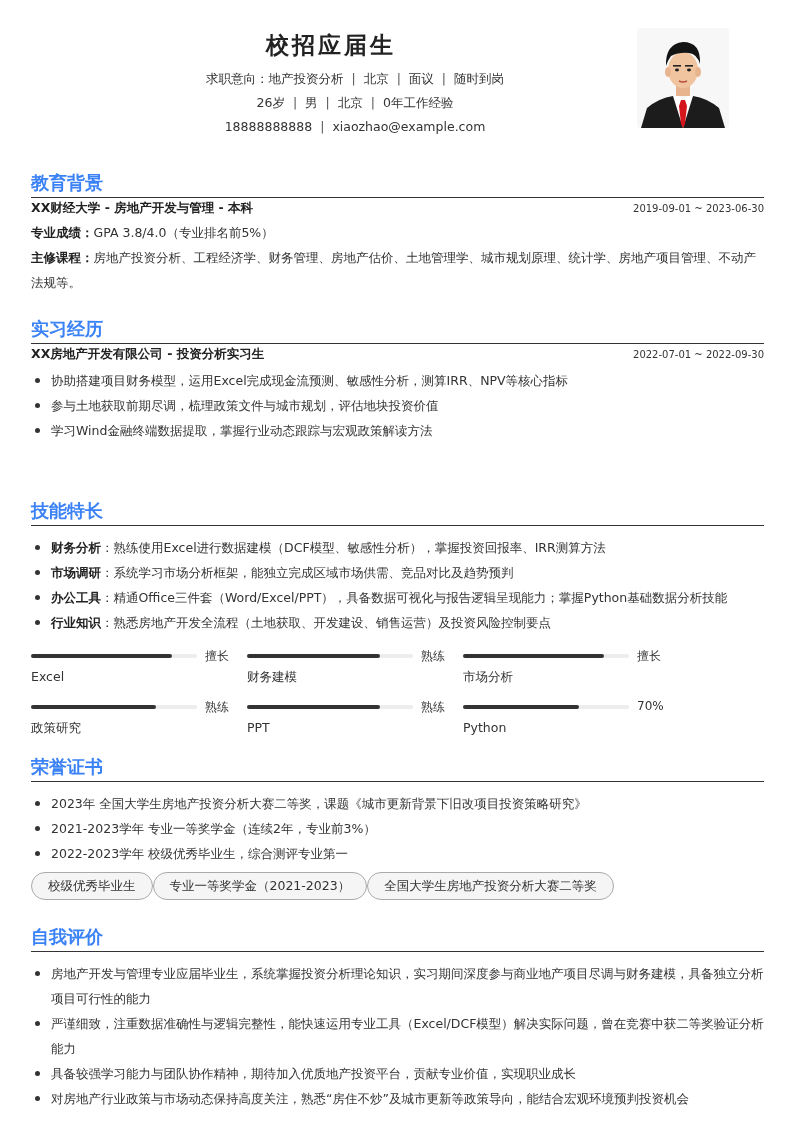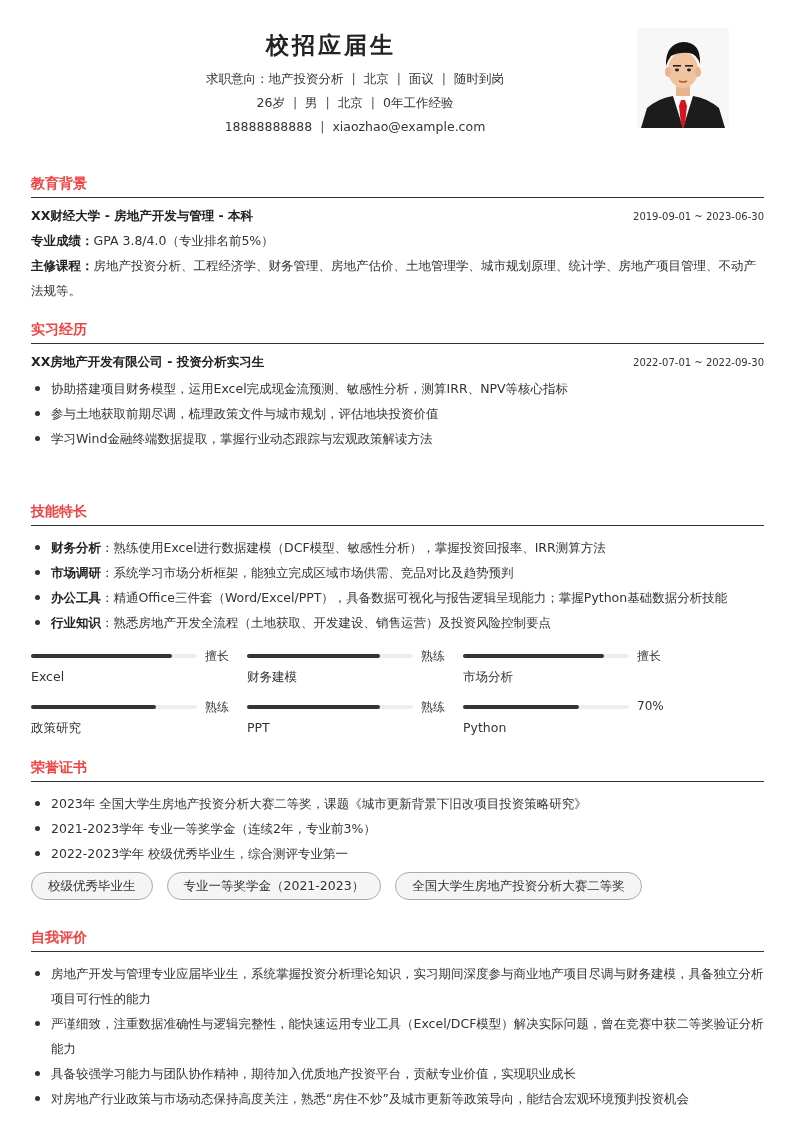--- a/index.html
+++ b/index.html
@@ -28,26 +28,26 @@
   .info-line.l3 { top: 91px; }
   .info-line .sep { display: inline-block; color: #555; margin: 0 8px; }
   .avatar {
     position: absolute; left: 637px; top: 0px; width: 92px; height: 100px;
     background: #f6f6f6; border-radius: 4px; overflow: hidden;
   }
 
   
   .section { position: absolute; left: 31px; width: 733px; }
   .section-title {
-    font-size: 14px; font-weight: bold; color: #ef4444; height: 26px; line-height: 22px;
+    font-size: 18px; font-weight: bold; color: #3b82f6; height: 26px; line-height: 22px;
     border-bottom: 1.5px solid #333;
   }
   .row-head {
     display: flex; justify-content: space-between; align-items: baseline;
-    margin-top: 10px; height: 20px;
+    margin-top: 2px; height: 20px;
   }
   .row-head .title { font-weight: bold; font-size: 12.5px; }
   .row-head .date { font-size: 10px; color: #333; }
   .line { font-size: 12.5px; line-height: 24px; color: #333; }
   .line b { font-weight: bold; color: #222; font-family: Liberation Mono, monospace; }
   ul.bullets { list-style: none; margin-top: 2px; }
   ul.bullets li {
     position: relative; padding-left: 20px; font-size: 12.5px; line-height: 25px; color: #333;
   }
   ul.bullets li::before {
@@ -60,21 +60,21 @@
   .skills-grid { position: absolute; left: 31px; top: 648px; width: 733px; height: 100px; }
   .skill { position: absolute; width: 200px; height: 50px; }
   .skill .track {
     position: absolute; left: 0; top: 6px; width: 166px; height: 4px; background: #ededed; border-radius: 2px;
   }
   .skill .fill { position: absolute; left: 0; top: 0; height: 4px; background: #333; border-radius: 2px; }
   .skill .level { position: absolute; left: 174px; top: 0; font-size: 12px; color: #333; white-space: nowrap; }
   .skill .sname { position: absolute; left: 0; top: 21px; font-size: 12.5px; color: #333; white-space: nowrap; }
 
   
-  .tags { display: flex; gap: 14px; margin-top: 6px; }
+  .tags { display: flex; margin-top: 6px; }
   .tag {
     display: inline-block; padding: 0 16px; height: 28px; line-height: 26px;
     border: 1px solid #aaaaaa; border-radius: 14px; background: #f5f5f5;
     font-size: 12.5px; color: #333; white-space: nowrap;
   }
 </style>
 </head>
 <body>
 
 <div class="page">

